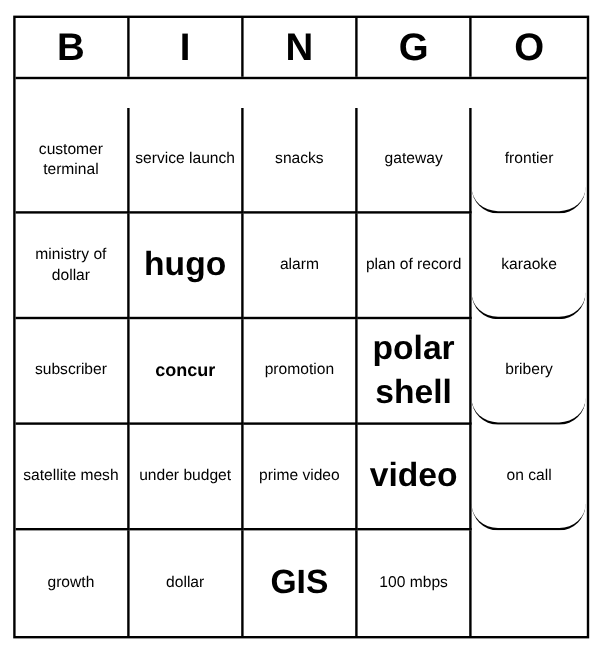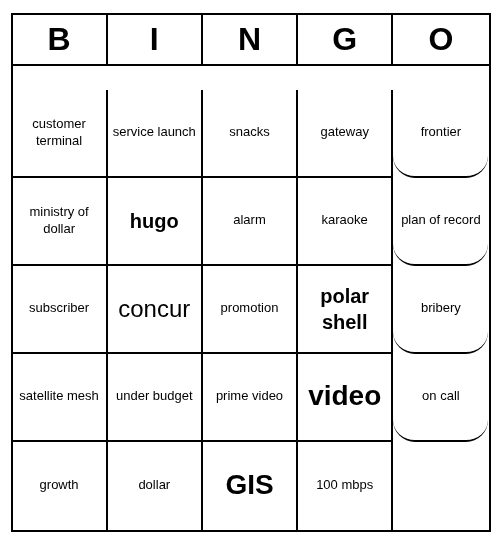--- a/index.html
+++ b/index.html
@@ -64,32 +64,32 @@
     .bingo-cell:nth-child(5n) {
       border-right: none;
       border-radius: 22px;
     }
 
     .bingo-cell:nth-child(n+21) {
       border-bottom: none;
     }
 
     .bingo-cell.large-text {
-      font-size: 20px;
+      font-size: 28px;
       font-weight: bold;
     }
 
     .bingo-cell.xlarge-text {
       font-size: 28px;
       font-weight: bold;
     }
 
     .bingo-cell.medium-text {
-      font-size: 24px;
-      font-weight: normal;
+      font-size: 15px;
+      font-weight: bold;
     }
   </style>
 </head>
 <body>
 
 <div class="bingo-card">
   <div class="bingo-header">
   <div class="bingo-letter">B</div>
       <div class="bingo-letter">I</div>
       <div class="bingo-letter">N</div>
@@ -98,22 +98,22 @@
     </div>
   <div class="bingo-grid">
   <div class="bingo-cell">customer terminal</div>
       <div class="bingo-cell">service launch</div>
       <div class="bingo-cell">snacks</div>
       <div class="bingo-cell">gateway</div>
       <div class="bingo-cell">frontier</div>
       <div class="bingo-cell">ministry of dollar</div>
       <div class="bingo-cell large-text">hugo</div>
       <div class="bingo-cell">alarm</div>
+      <div class="bingo-cell">plan of record</div>
       <div class="bingo-cell">karaoke</div>
-      <div class="bingo-cell">plan of record</div>
       <div class="bingo-cell">subscriber</div>
       <div class="bingo-cell medium-text">concur</div>
       <div class="bingo-cell">promotion</div>
       <div class="bingo-cell large-text">polar shell</div>
       <div class="bingo-cell">bribery</div>
       <div class="bingo-cell">satellite mesh</div>
       <div class="bingo-cell">under budget</div>
       <div class="bingo-cell">prime video</div>
       <div class="bingo-cell xlarge-text">video</div>
       <div class="bingo-cell">on call</div>

